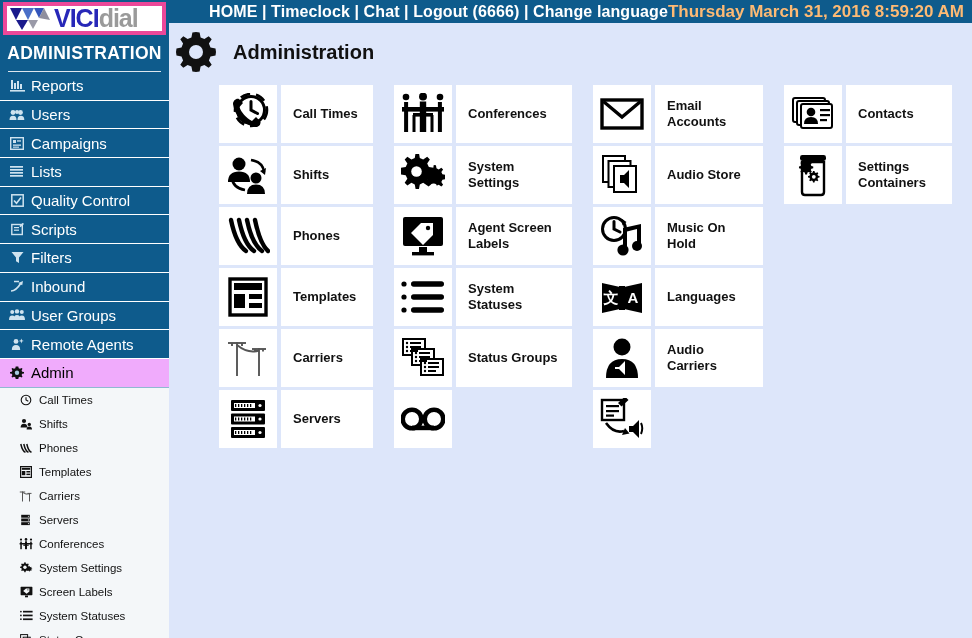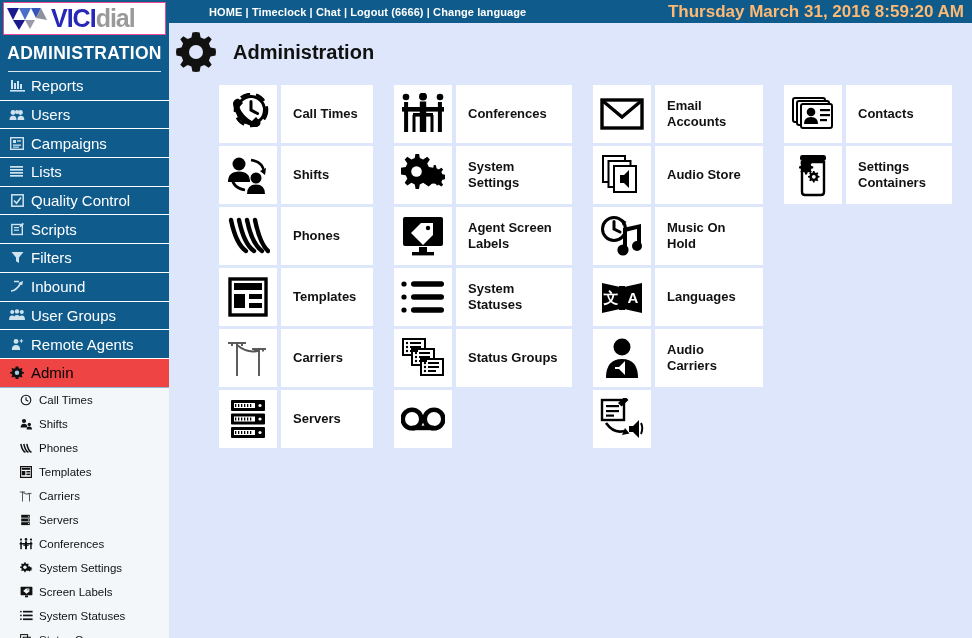--- a/index.html
+++ b/index.html
@@ -10,31 +10,31 @@
     background: #dde6fa;
   }
   body { position: relative; }
 
   
   .topbar {
     position: absolute; left: 169px; top: 0; width: 803px; height: 23px;
     background: #0e5b8c; display: flex; align-items: center;
     justify-content: space-between; padding: 0 8px 0 6px;
   }
-  .topbar-links { font-size: 11px; font-weight: bold; color: #ffffff; letter-spacing: .1px; white-space: nowrap; padding-left: 34px; }
+  .topbar-links { font-size: 16px; font-weight: bold; color: #ffffff; letter-spacing: .1px; white-space: nowrap; padding-left: 34px; }
   .topbar-datetime { font-size: 17px; font-weight: bold; color: #fdba74; white-space: nowrap; }
 
   
   .sidebar {
     position: absolute; left: 0; top: 0; width: 169px; height: 638px;
     background: #0e5b8c; overflow: hidden;
   }
   .logo-band {
     position: relative; margin: 2px 3px 0 3px; height: 33px;
-    background: #ffffff; border: 1px solid #ec4899;
+    background: #ffffff; border: 4px solid #ec4899;
     display: flex; align-items: center; padding-left: 3px;
   }
   .logo-mark { width: 46px; height: 23px; flex: 0 0 auto; }
   .logo-text { font-size: 25px; font-weight: bold; letter-spacing: -1px; line-height: 1; margin-left: -2px; }
   .logo-vici { color: #2727b8; }
   .logo-dial { color: #9a9a9a; }
 
   .admin-title {
     color: #ffffff; font-size: 17.5px; font-weight: bold;
     text-align: center; padding: 8px 0 7px 0; letter-spacing: .3px;
@@ -44,21 +44,21 @@
   .nav-item {
     display: flex; align-items: center; height: 28.7px;
     color: #ffffff; font-size: 15px; padding-left: 8px;
     border-bottom: 1px solid #ffffff; cursor: pointer; white-space: nowrap;
   }
   .nav-item .nav-ico { width: 18px; height: 15px; flex: 0 0 18px; margin-right: 5px;
     display: flex; align-items: center; justify-content: center; }
   .nav-item .nav-ico svg { display: block; }
 
   .nav-item.active {
-    background: #ef4444; color: #000000; border-bottom: 1px solid #8fb9d2;
+    background: #f0abfc; color: #000000; border-bottom: 1px solid #8fb9d2;
     font-weight: normal;
   }
 
   .submenu { background: #f4f7f9; }
   .sub-item {
     display: flex; align-items: center; height: 24px;
     color: #111111; font-size: 11.5px; padding-left: 18px; cursor: pointer; white-space: nowrap;
   }
   .sub-item .nav-ico { width: 16px; height: 14px; flex: 0 0 16px; margin-right: 5px;
     display: flex; align-items: center; justify-content: center; }

